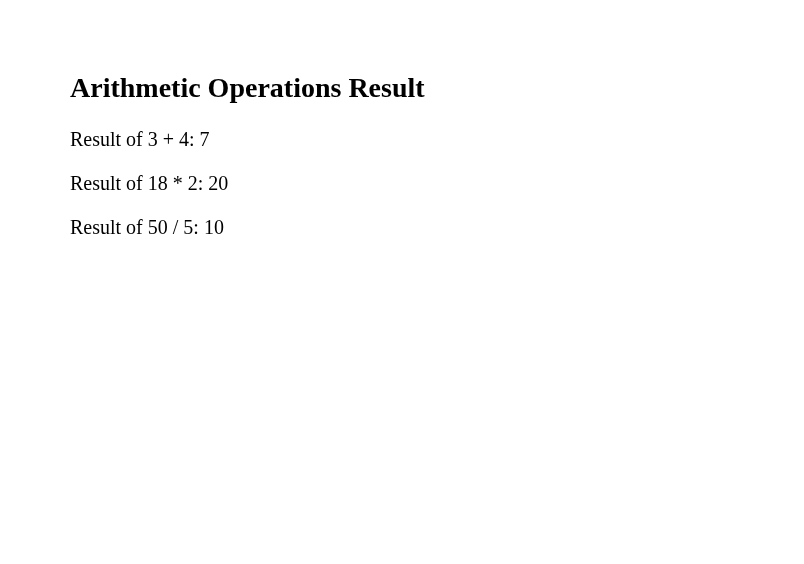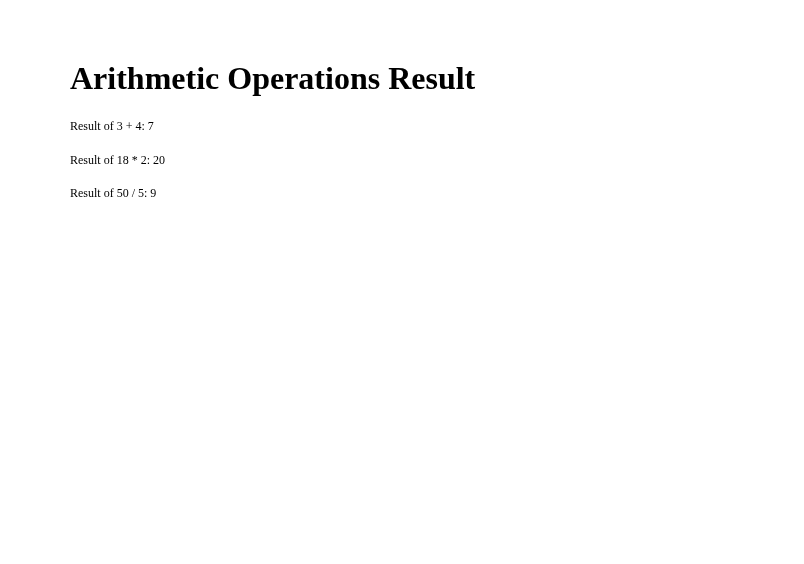--- a/index.html
+++ b/index.html
@@ -6,30 +6,30 @@
       font-family: "Times New Roman", Times, serif;
       margin: 0;
       padding: 60px 70px;
       background: #ffffff;
       color: #000000;
       width: 804px;
       height: 564px;
       box-sizing: border-box;
     }
     h1 {
-      font-size: 32px;
+      font-size: 28px;
       font-weight: bold;
-      margin: 0 0 22px 0;
+      margin: 12px 0 22px 0;
       font-family: Liberation Serif, serif;
     }
     p {
-      font-size: 12px;
+      font-size: 20px;
       margin: 0 0 18px 0;
       line-height: 1.3;
     }
   </style>
 </head>
 <body>
 
 <h1>Arithmetic Operations Result</h1>
 <p>Result of 3 + 4: 7</p>
 <p>Result of 18 * 2: 20</p>
-<p>Result of 50 / 5: 9</p>
+<p>Result of 50 / 5: 10</p>
 
 </body></html>

